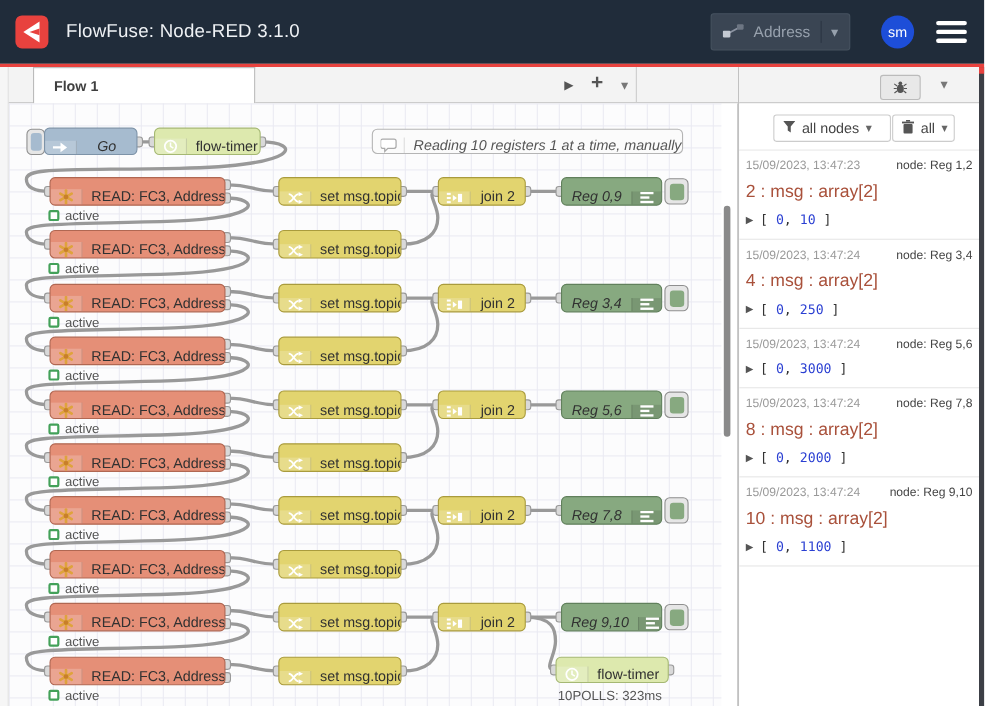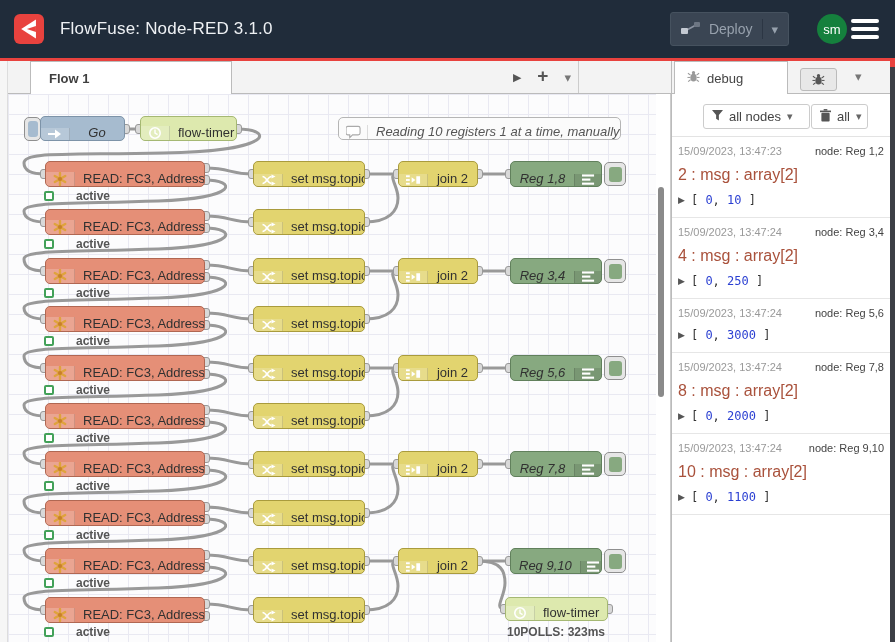--- a/index.html
+++ b/index.html
@@ -5,21 +5,21 @@
   html,body{margin:0;padding:0;background:#fff;font-family:"Liberation Sans",sans-serif;}
   #app{position:relative;width:895px;height:642px;overflow:hidden;background:#fff;}
 
   
   #header{position:absolute;left:0;top:0;width:895px;height:58px;background:#202c3a;display:flex;align-items:center;}
   #logo{width:30px;height:30px;margin-left:14px;background:#e8423e;border-radius:6px;display:flex;align-items:center;justify-content:center;flex:none;}
   #title{color:#eef1f4;font-size:17px;margin-left:16px;letter-spacing:.2px;}
   #header .spacer{flex:1;}
   #deploy{height:32px;background:#3a4553;border:1px solid #46525f;border-radius:3px;display:flex;align-items:center;padding:0 10px;margin-right:28px;color:#97a1ad;font-size:14px;gap:8px;}
   #deploy .dsep{width:1px;height:20px;background:#2c3644;margin-left:2px;}
-  #avatar{width:30px;height:30px;border-radius:50%;background:#15803d;color:#fff;font-size:13px;display:flex;align-items:center;justify-content:center;margin-right:4px;flex:none;}
+  #avatar{width:30px;height:30px;border-radius:50%;background:#1d4ed8;color:#fff;font-size:13px;display:flex;align-items:center;justify-content:center;margin-right:20px;flex:none;}
   #hamburger{width:28px;margin-right:16px;display:flex;flex-direction:column;gap:4px;}
   #hamburger span{display:block;height:4px;background:#fff;border-radius:2px;}
   #redline{position:absolute;left:0;top:58px;width:895px;height:3px;background:#e8423e;}
 
   
   #gutter{position:absolute;left:0;top:61px;width:8px;height:581px;background:#f6f6f6;border-right:1px solid #ddd;box-sizing:border-box;}
   #tabbar{position:absolute;left:8px;top:61px;width:663px;height:33px;background:#f3f3f3;border-bottom:1px solid #bbb;box-sizing:border-box;}
   #flowtab{position:absolute;left:22px;top:0;width:202px;height:33px;background:#fff;border:1px solid #bbb;border-bottom:none;box-sizing:border-box;display:flex;align-items:center;padding-left:18px;font-size:13px;font-weight:600;color:#3f3f3f;}
   #tabctrl{position:absolute;right:100px;top:0;height:32px;display:flex;align-items:center;gap:16px;}
   .tdiv{position:absolute;left:570px;top:0;width:1px;height:32px;background:#ccc;}
@@ -31,21 +31,21 @@
   
   #canvas{position:absolute;left:8px;top:94px;width:648px;height:548px;overflow:hidden;background-color:#fcfcfd;background-image:linear-gradient(#e9e9f2 1px,transparent 1px),linear-gradient(90deg,#e9e9f2 1px,transparent 1px);background-size:20px 20px;}
   #wires{position:absolute;left:0;top:0;z-index:0;}
   #wires path{fill:none;stroke:#999;stroke-width:3;stroke-linecap:round;stroke-linejoin:round;}
   .port{position:absolute;width:10px;height:10px;background:#d9d9d9;border:1px solid #999;border-radius:3px;box-sizing:border-box;z-index:1;}
   .node{position:absolute;display:flex;align-items:flex-end;border-radius:5px;border:1px solid;z-index:2;box-sizing:border-box;overflow:hidden;}
   .nicon{width:28px;display:flex;align-items:center;justify-content:center;background:rgba(255,255,255,.2);border-right:1px solid rgba(0,0,0,.12);flex:none;}
   .nicon.right{border-right:none;border-left:1px solid rgba(0,0,0,.12);background:rgba(0,0,0,.10);width:26px;}
   .nlabel{flex:1;display:flex;align-items:center;justify-content:center;font-size:13px;white-space:nowrap;padding:0 8px;color:#313131;}
   .nlabel.it{font-style:italic;}
-  .nstatus{position:absolute;z-index:1;display:flex;align-items:center;gap:22px;font-size:12px;color:#555;font-weight:bold;}
+  .nstatus{position:absolute;z-index:1;display:flex;align-items:center;gap:5px;font-size:12px;color:#555;}
   .sdot{width:10px;height:10px;border:2px solid #43a159;border-radius:2px;background:#fff;box-sizing:border-box;flex:none;}
   .side-btn{position:absolute;background:#e6e6e6;border:1px solid #8f8f8f;border-radius:5px;z-index:1;display:flex;align-items:center;justify-content:center;box-sizing:border-box;}
   .btn-inner{border-radius:3px;}
 
   
   #scrollzone{position:absolute;left:656px;top:94px;width:15px;height:548px;background:#fff;border-right:1px solid #ccc;box-sizing:border-box;}
   #vthumb{position:absolute;left:658px;top:187px;width:6px;height:210px;background:#8a8a8a;border-radius:3px;}
 
   
   #sidebar{position:absolute;left:671px;top:61px;width:219px;height:581px;background:#fff;border-left:1px solid #bbb;box-sizing:border-box;}
@@ -85,21 +85,21 @@
     <div id="title">FlowFuse: Node-RED 3.1.0</div>
     <div class="spacer"></div>
     <div id="deploy">
       <span>
         <svg width="20" height="14" viewBox="0 0 20 14">
             <line x1="4" y1="10" x2="15" y2="4" stroke="#8b93a1" stroke-width="1.6"></line>
             <rect x="0" y="7" width="7" height="6" rx="1" fill="#c3c9d2"></rect>
             <rect x="13" y="1" width="6" height="5" rx="1" fill="#6d7683"></rect>
           </svg>
       </span>
-      <span>Deploy</span>
+      <span>Address</span>
       <span class="dsep"></span>
       <span class="tc chev" style="color:#97a1ad;">▾</span>
     </div>
     <div id="avatar">sm</div>
     <div id="hamburger">
         <span></span>
         <span></span>
         <span></span>
       </div>
   </div>
@@ -552,21 +552,21 @@
               <rect x="0" y="9" width="4" height="2"></rect>
               <polygon points="6,3 10,6 6,9"></polygon>
               <rect x="11" y="2" width="4" height="8"></rect>
             </g>
           </svg>
         </span>
         <span class="nlabel">join 2</span>
       </div>
       <div class="port" style="left: 497px; top: 75px;"></div>
       <div class="node" style="left: 502px; top: 67px; width: 92px; height: 26px; background: rgb(135, 169, 128); border-color: rgb(97, 128, 92);">
-        <span class="nlabel it">Reg 1,8</span>
+        <span class="nlabel it">Reg 0,9</span>
         <span class="nicon right">
           <svg width="13" height="12" viewBox="0 0 14 12">
             <g fill="#fff">
               <rect x="0" y="0" width="13" height="2.3"></rect>
               <rect x="0" y="4.4" width="9" height="2.3"></rect>
               <rect x="0" y="8.8" width="13" height="2.3"></rect>
             </g>
           </svg>
         </span>
       </div>
@@ -715,37 +715,20 @@
       <div class="nstatus" style="left: 499px; top: 531px;">
         <span>10POLLS: 323ms</span>
       </div>
     </div>
 
   <div id="scrollzone"></div>
   <div id="vthumb"></div>
 
   <div id="sidebar">
     <div id="stabbar">
-      <div id="debugtab">
-        <span>
-          <svg width="13" height="13" viewBox="0 0 14 14">
-              <ellipse cx="7" cy="8.2" rx="3.4" ry="4.2" fill="#999"></ellipse>
-              <circle cx="7" cy="3" r="1.8" fill="#999"></circle>
-              <g stroke="#999" stroke-width="1.1">
-                <line x1="3.8" y1="5.5" x2="1" y2="3.5"></line>
-                <line x1="10.2" y1="5.5" x2="13" y2="3.5"></line>
-                <line x1="3.5" y1="8" x2="0.5" y2="8"></line>
-                <line x1="10.5" y1="8" x2="13.5" y2="8"></line>
-                <line x1="3.8" y1="10.5" x2="1.2" y2="12.5"></line>
-                <line x1="10.2" y1="10.5" x2="12.8" y2="12.5"></line>
-              </g>
-            </svg>
-        </span>
-        <span>debug</span>
-      </div>
       <div id="bugbtn">
         <svg width="13" height="13" viewBox="0 0 14 14">
             <ellipse cx="7" cy="8.2" rx="3.4" ry="4.2" fill="#555"></ellipse>
             <circle cx="7" cy="3" r="1.8" fill="#555"></circle>
             <g stroke="#555" stroke-width="1.1">
               <line x1="3.8" y1="5.5" x2="1" y2="3.5"></line>
               <line x1="10.2" y1="5.5" x2="13" y2="3.5"></line>
               <line x1="3.5" y1="8" x2="0.5" y2="8"></line>
               <line x1="10.5" y1="8" x2="13.5" y2="8"></line>
               <line x1="3.8" y1="10.5" x2="1.2" y2="12.5"></line>

